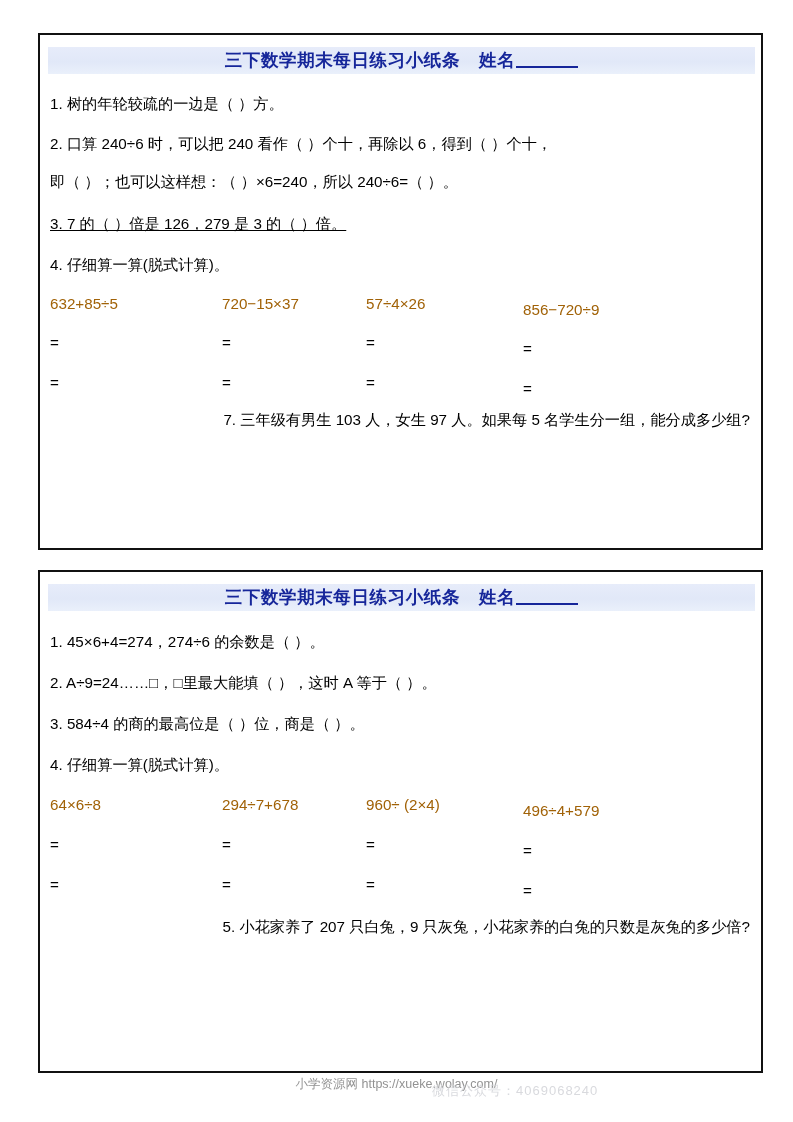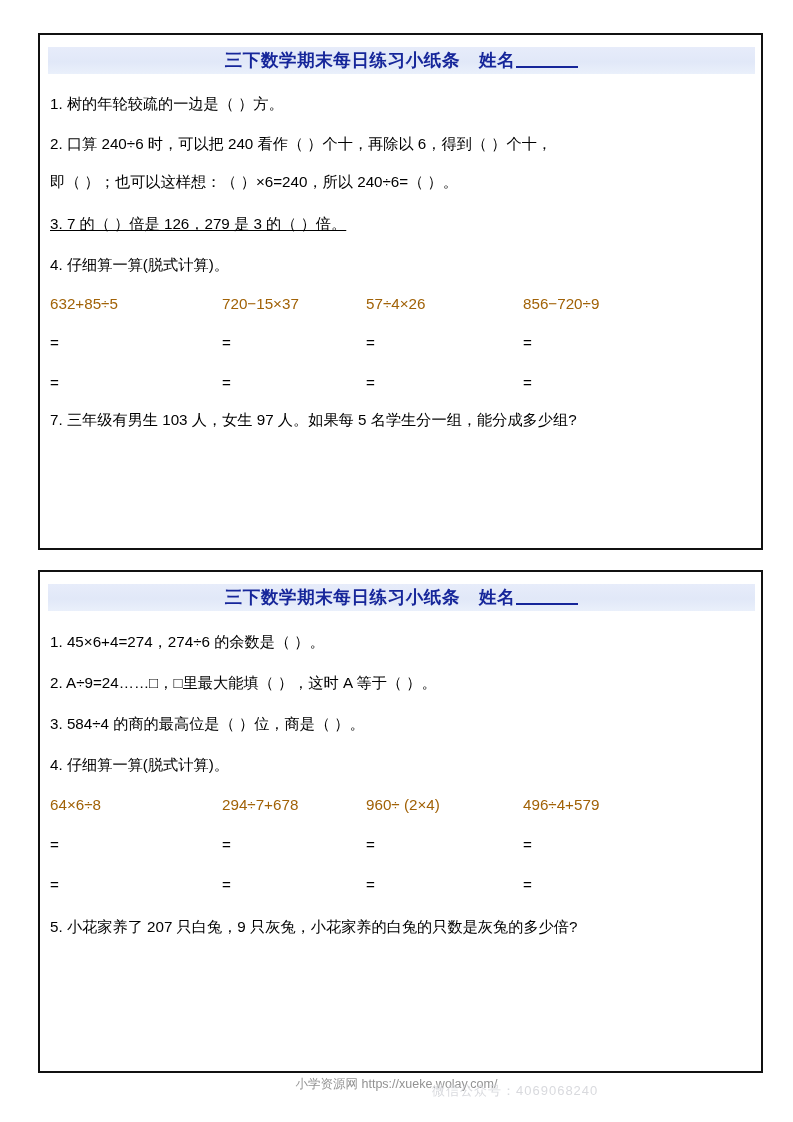--- a/index.html
+++ b/index.html
@@ -23,20 +23,21 @@
   }
 
   
   .sheet {
     position: absolute;
     left: 38px;
     width: 725px;           
     border: 2px solid #111111;
     background: #ffffff;
     box-sizing: border-box;
+    text-align: right;
   }
   #sheet-1 { top: 33px;  height: 517px; }   
   #sheet-2 { top: 570px; height: 503px; }   
 
   
   .title-band {
     position: absolute;
     left: 8px;
     top: 12px;
     width: 707px;
@@ -96,21 +97,21 @@
   .calc-cell {
     position: absolute;
     font-size: 15.2px;
     color: #a16207;
     white-space: nowrap;
     line-height: 1;
   }
   .c0 { left: 0px; }
   .c1 { left: 172px; }
   .c2 { left: 316px; }
-  .c3 { left: 473px; }
+  .c3 { left: 473px; margin-top: 6px; }
 
   .eq {
     font-size: 15.2px;
     color: #000000;
     line-height: 1;
   }
 
   
   .watermark {
     position: absolute;

